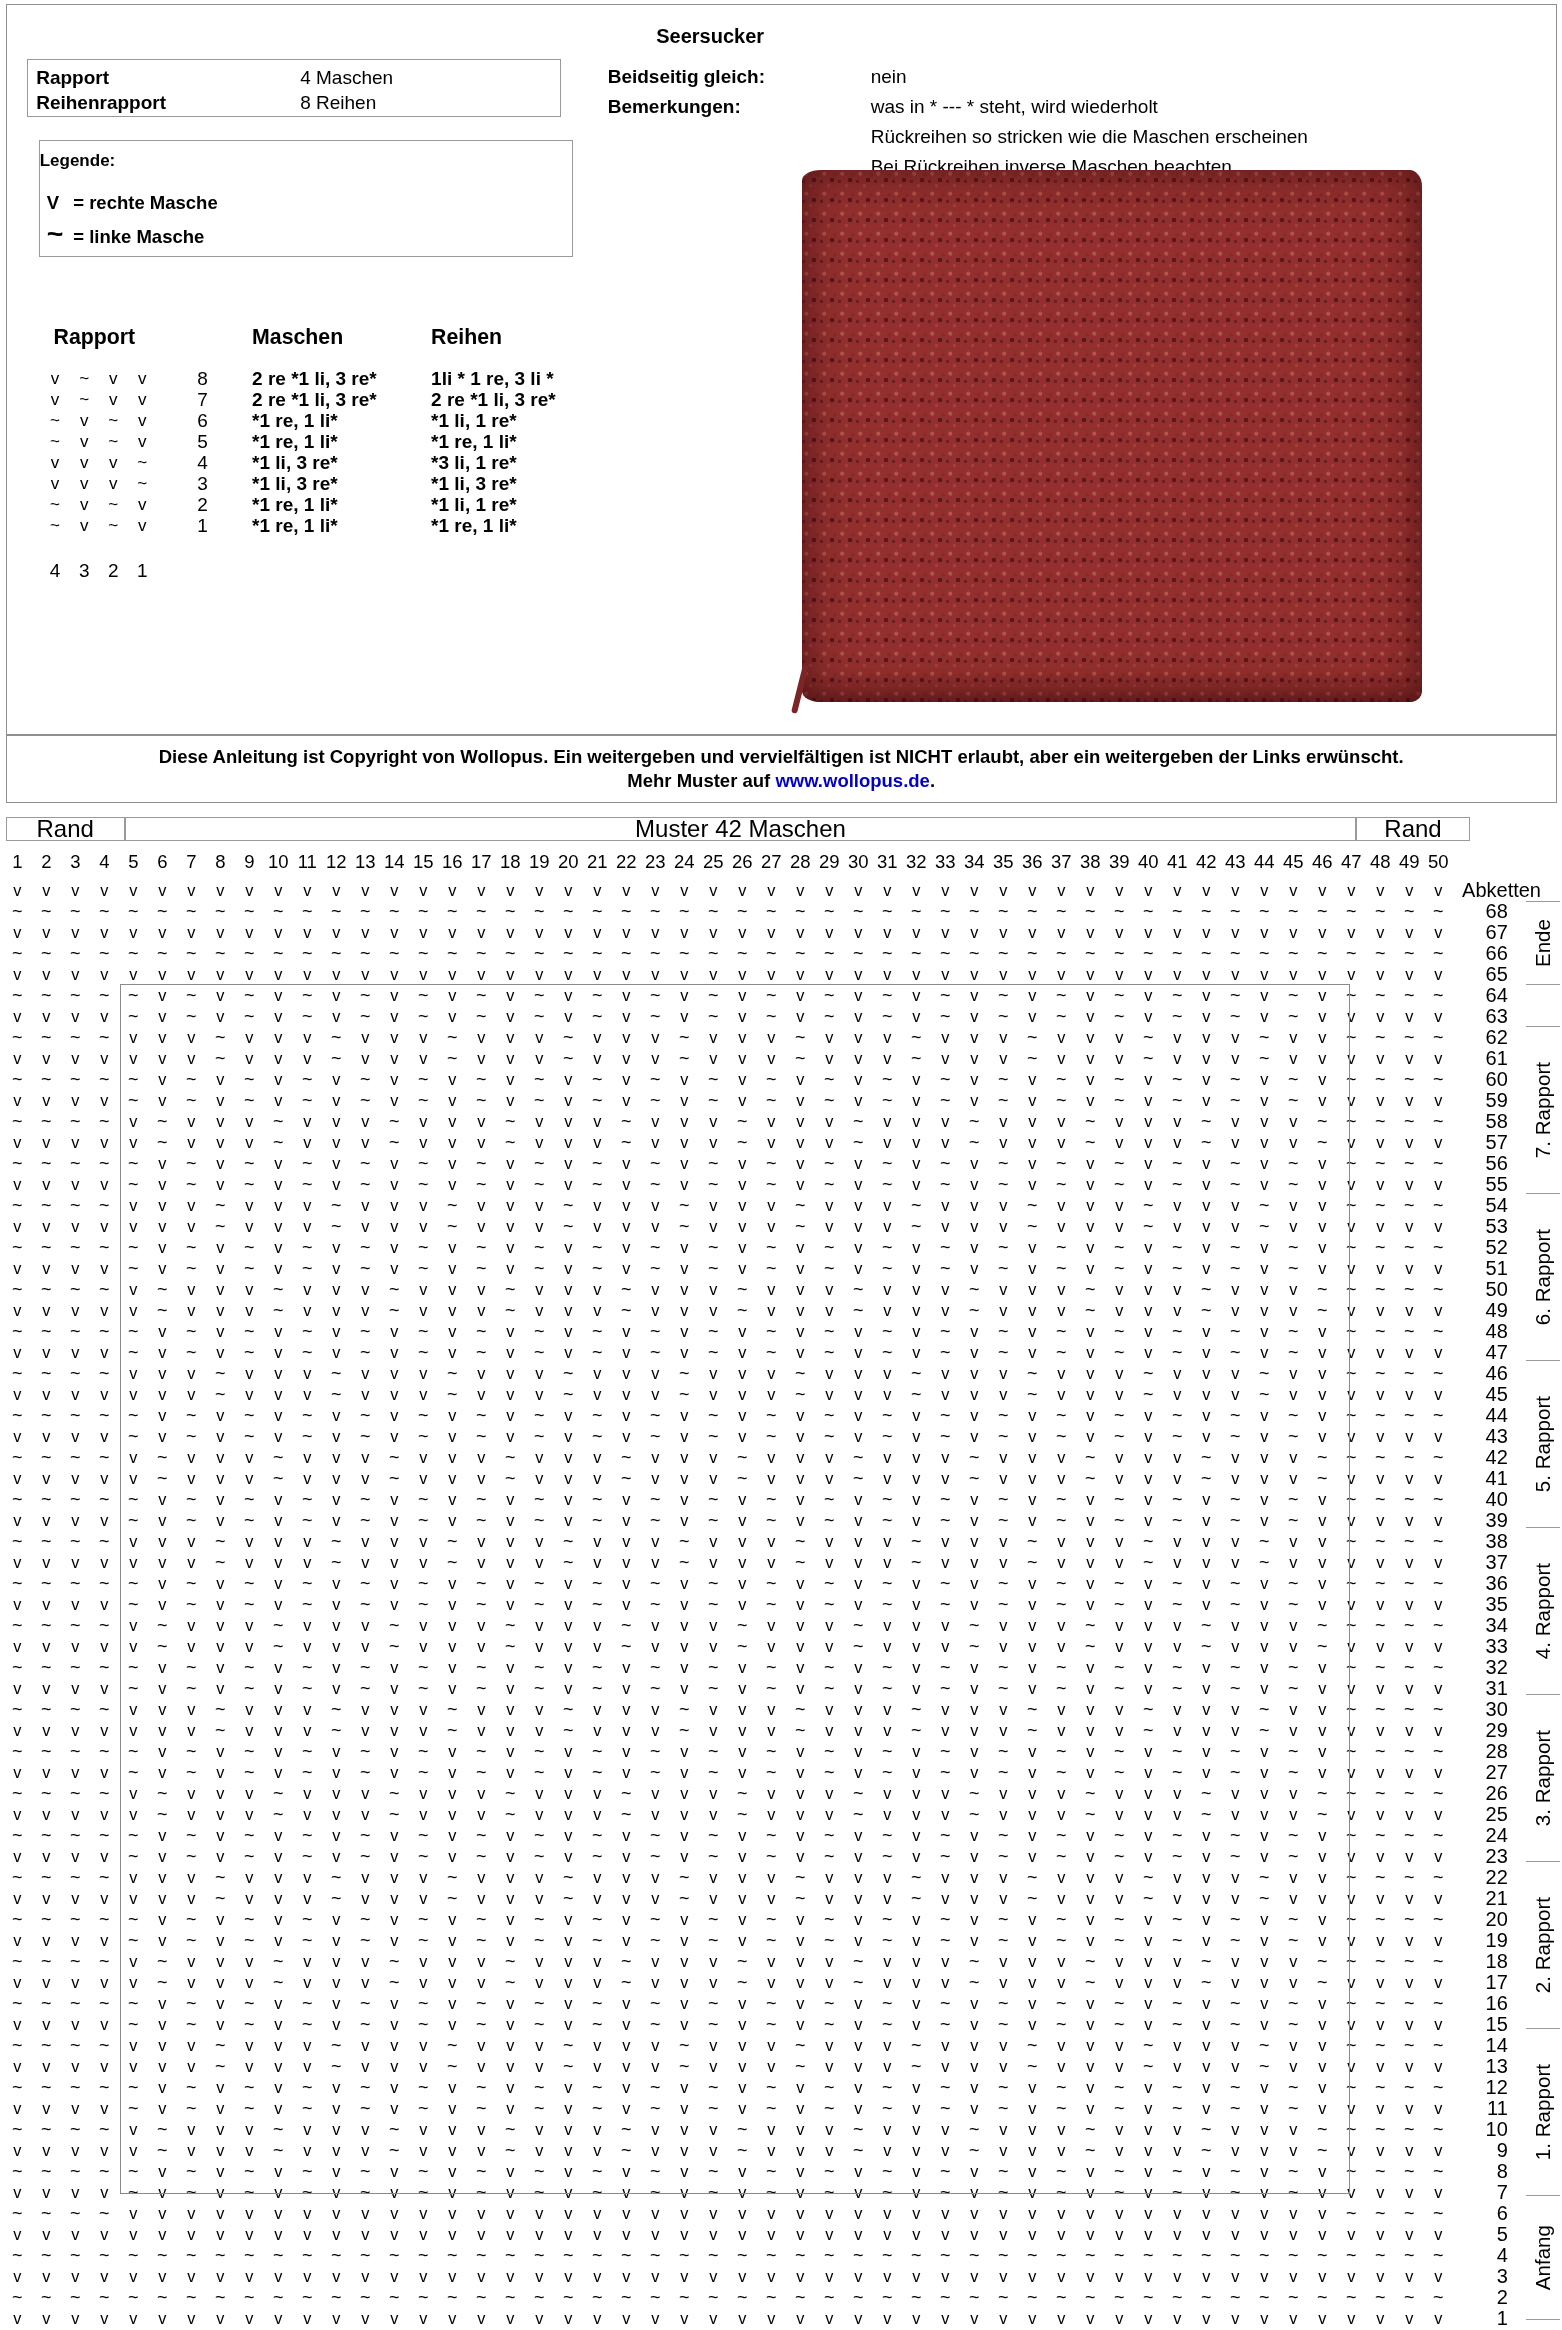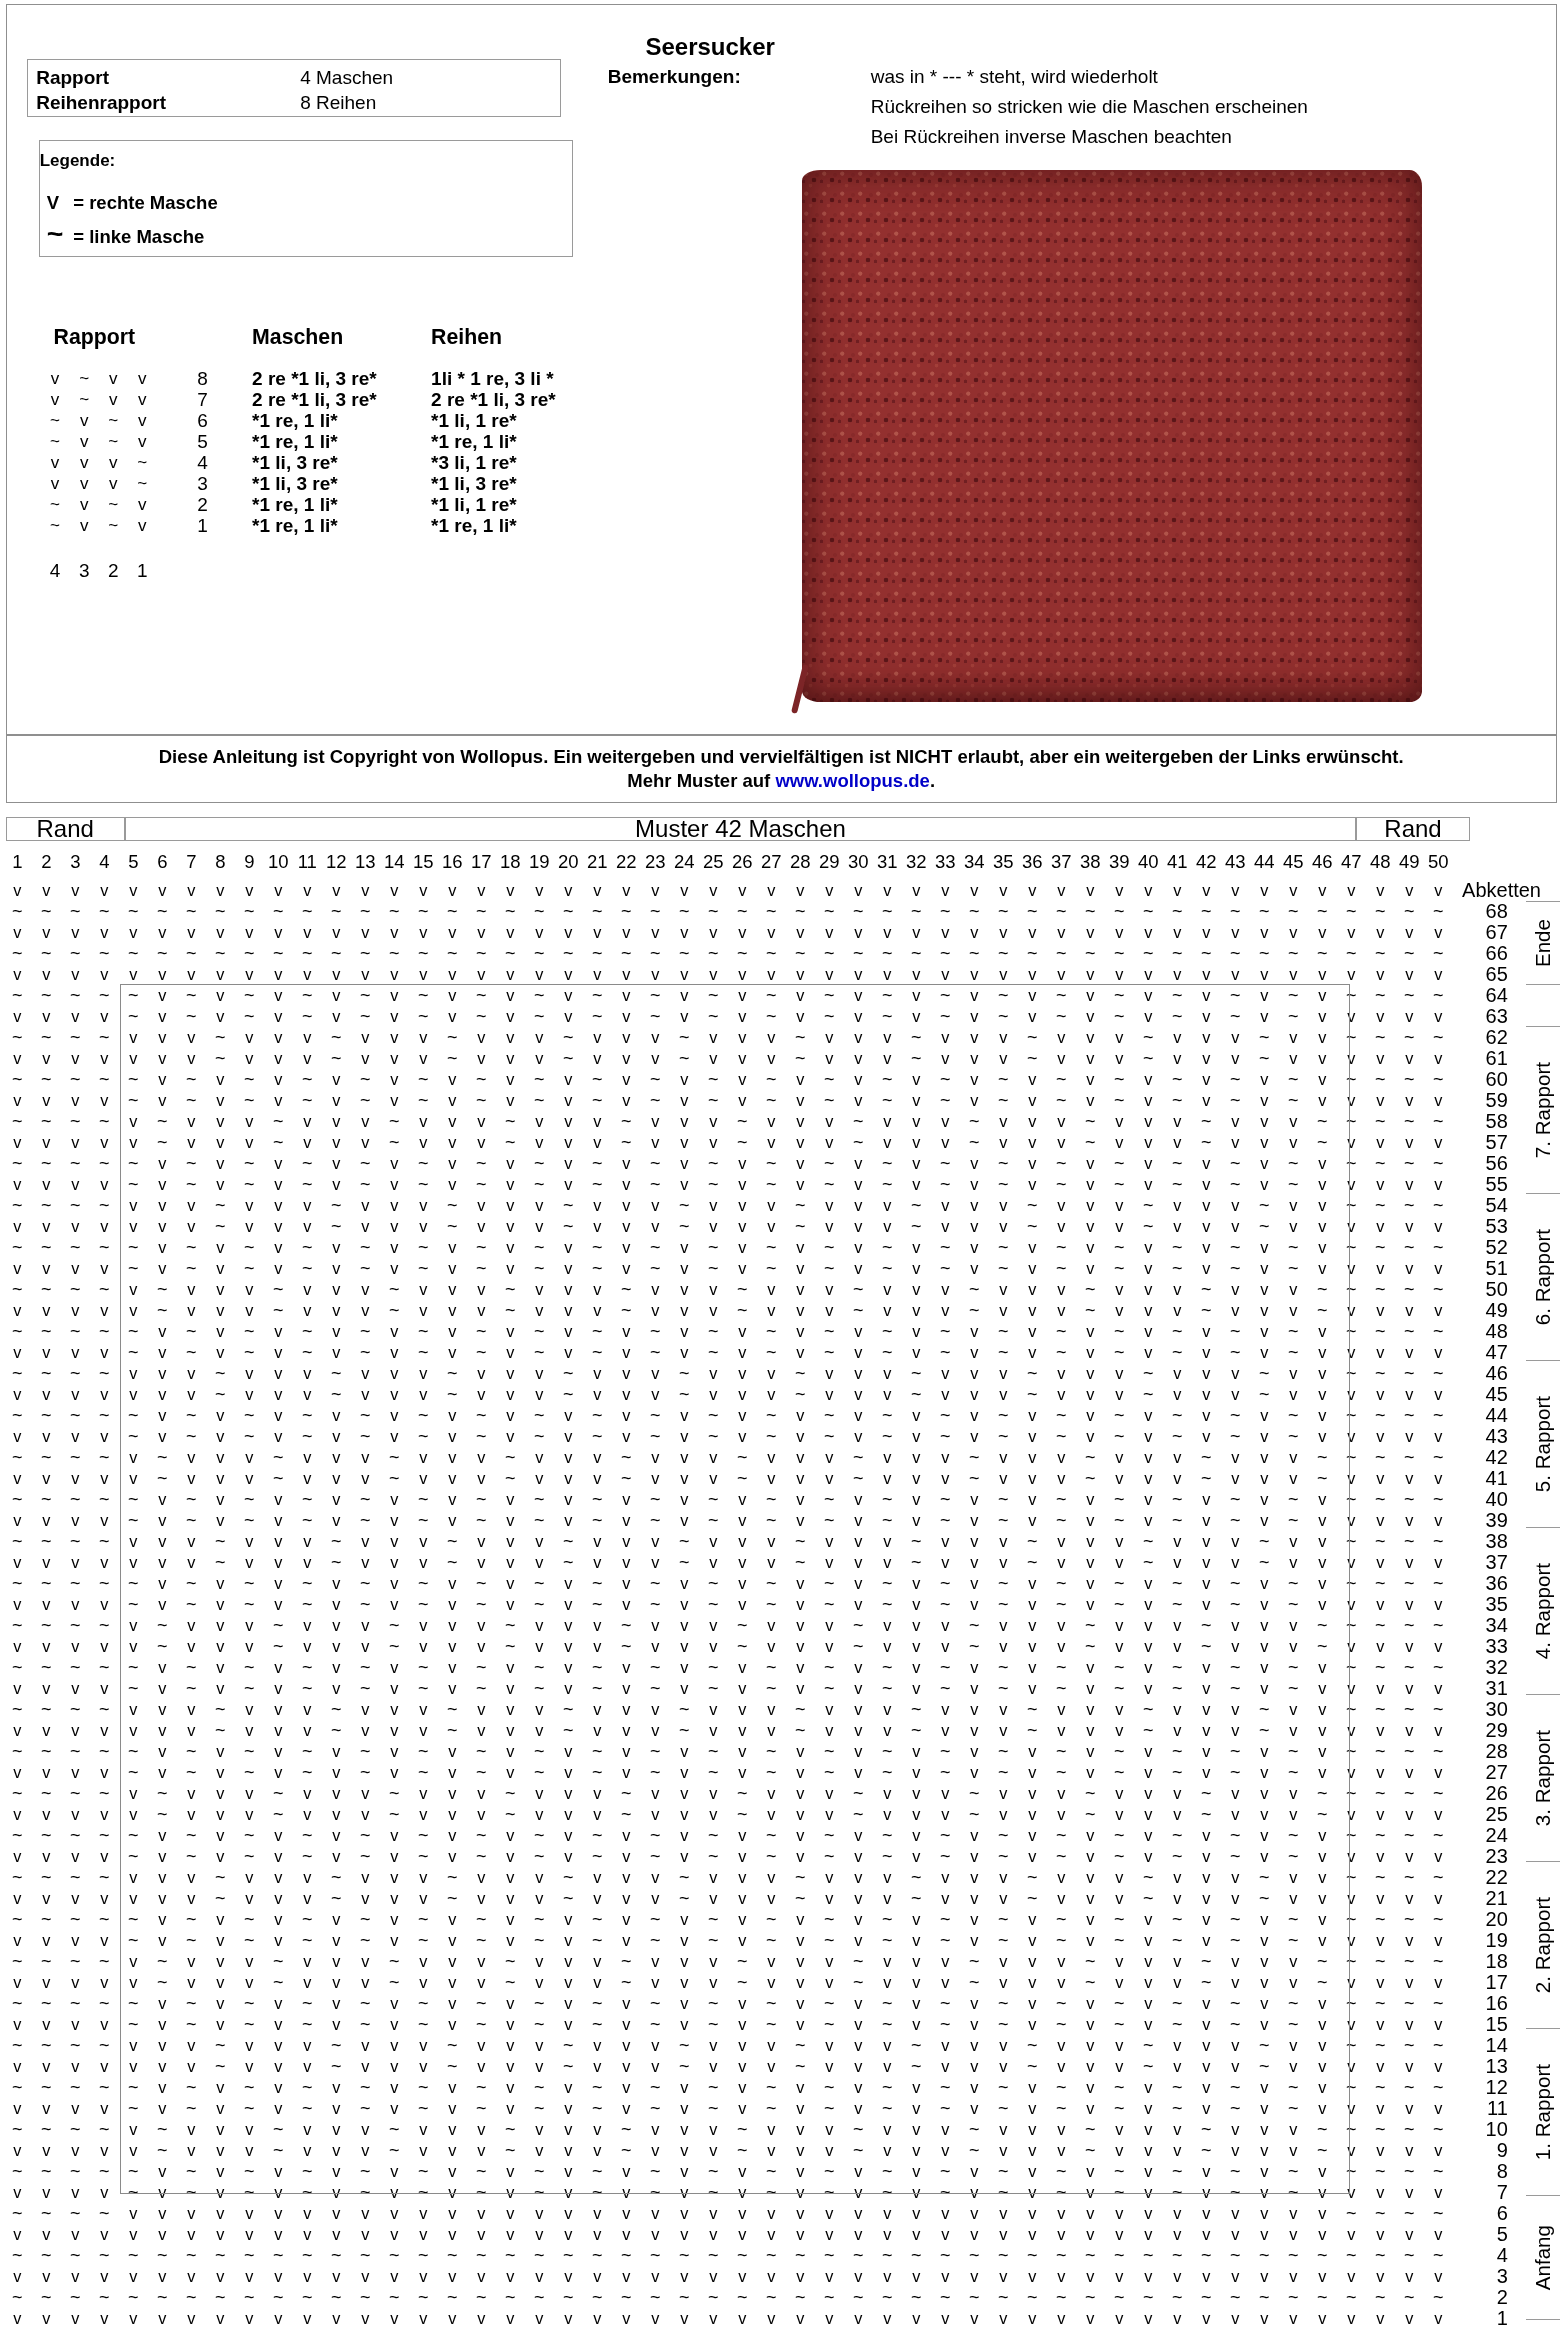--- a/index.html
+++ b/index.html
@@ -2,21 +2,21 @@
 <html style="font-size:11.4px"><head>
 <meta charset="utf-8">
 <style>
   * { margin:0; padding:0; box-sizing:border-box; }
   html,body { background:#fff; }
   .page { position:relative; width:1563px; height:2330px; background:#fff;
           font-family:"Liberation Sans", sans-serif; color:#000; overflow:hidden; }
 
   
   .top-box { position:absolute; left:5.7px; top:4.3px; width:1551px; height:731px; border:0.7px solid #8f8f8f; }
-  .page-title { position:absolute; left:0; top:20px; width:1407px; text-align:center; font-size:24px; font-weight:bold;margin-top:8px; }
+  .page-title { position:absolute; left:0; top:20px; width:1407px; text-align:center; font-size:20px; font-weight:bold; }
 
   .info-table { position:absolute; left:20px; top:54px; width:534px; height:58px; border:1.4px solid #9a9a9a; padding:4.3px 0 0 8.5px; }
   .irow { height:25.6px; line-height:25.6px; font-size:19px; white-space:nowrap; }
   .ilabel { display:inline-block; width:264px; font-weight:bold; }
   .ivalue { font-weight:normal; }
 
   .right-info { position:absolute; left:601px; top:57px; width:952px; }
   .rrow { height:30px; line-height:30px; font-size:19px; white-space:nowrap; }
   .rlabel { display:inline-block; width:263px; font-weight:bold; }
   .rvalue { font-weight:normal; }
@@ -103,20 +103,23 @@
     <div class="info-table">
       <div class="irow">
         <span class="ilabel">Rapport</span><span class="ivalue">4 Maschen</span>
       </div>
       <div class="irow">
         <span class="ilabel">Reihenrapport</span><span class="ivalue">8 Reihen</span>
       </div>
     </div>
 
     <div class="right-info">
+      <div class="rrow">
+        <span class="rlabel">Beidseitig gleich:</span><span class="rvalue">nein</span>
+      </div>
       <div class="rrow">
         <span class="rlabel">Bemerkungen:</span><span class="rvalue">was in * --- * steht, wird wiederholt</span>
       </div>
       <div class="rrow">
         <span class="rlabel"></span><span class="rvalue">Rückreihen so stricken wie die Maschen erscheinen</span>
       </div>
       <div class="rrow">
         <span class="rlabel"></span><span class="rvalue">Bei Rückreihen inverse Maschen beachten</span>
       </div>
     </div>

